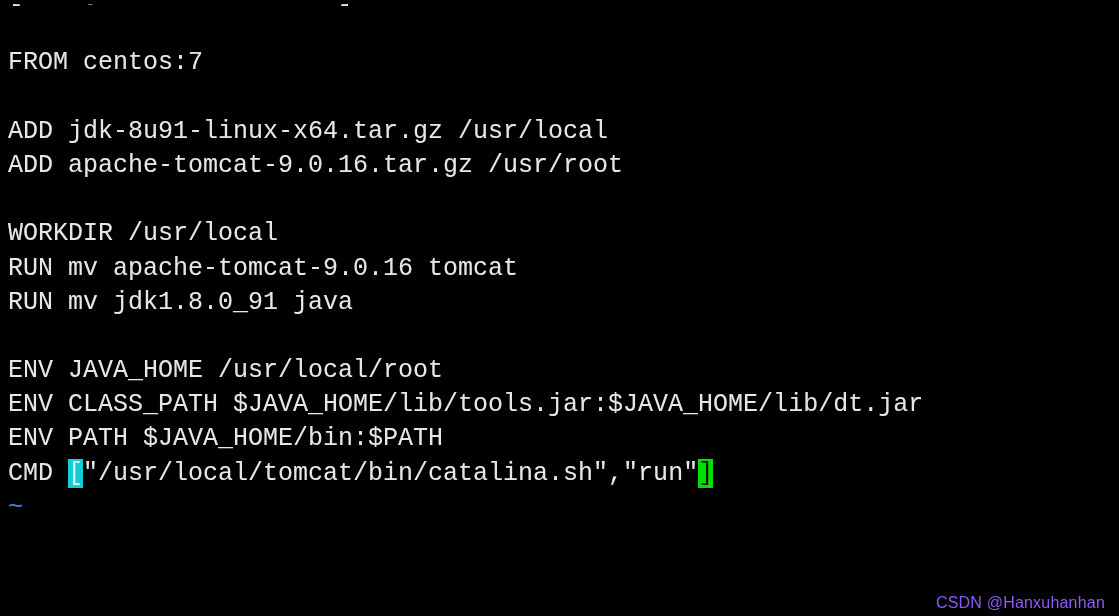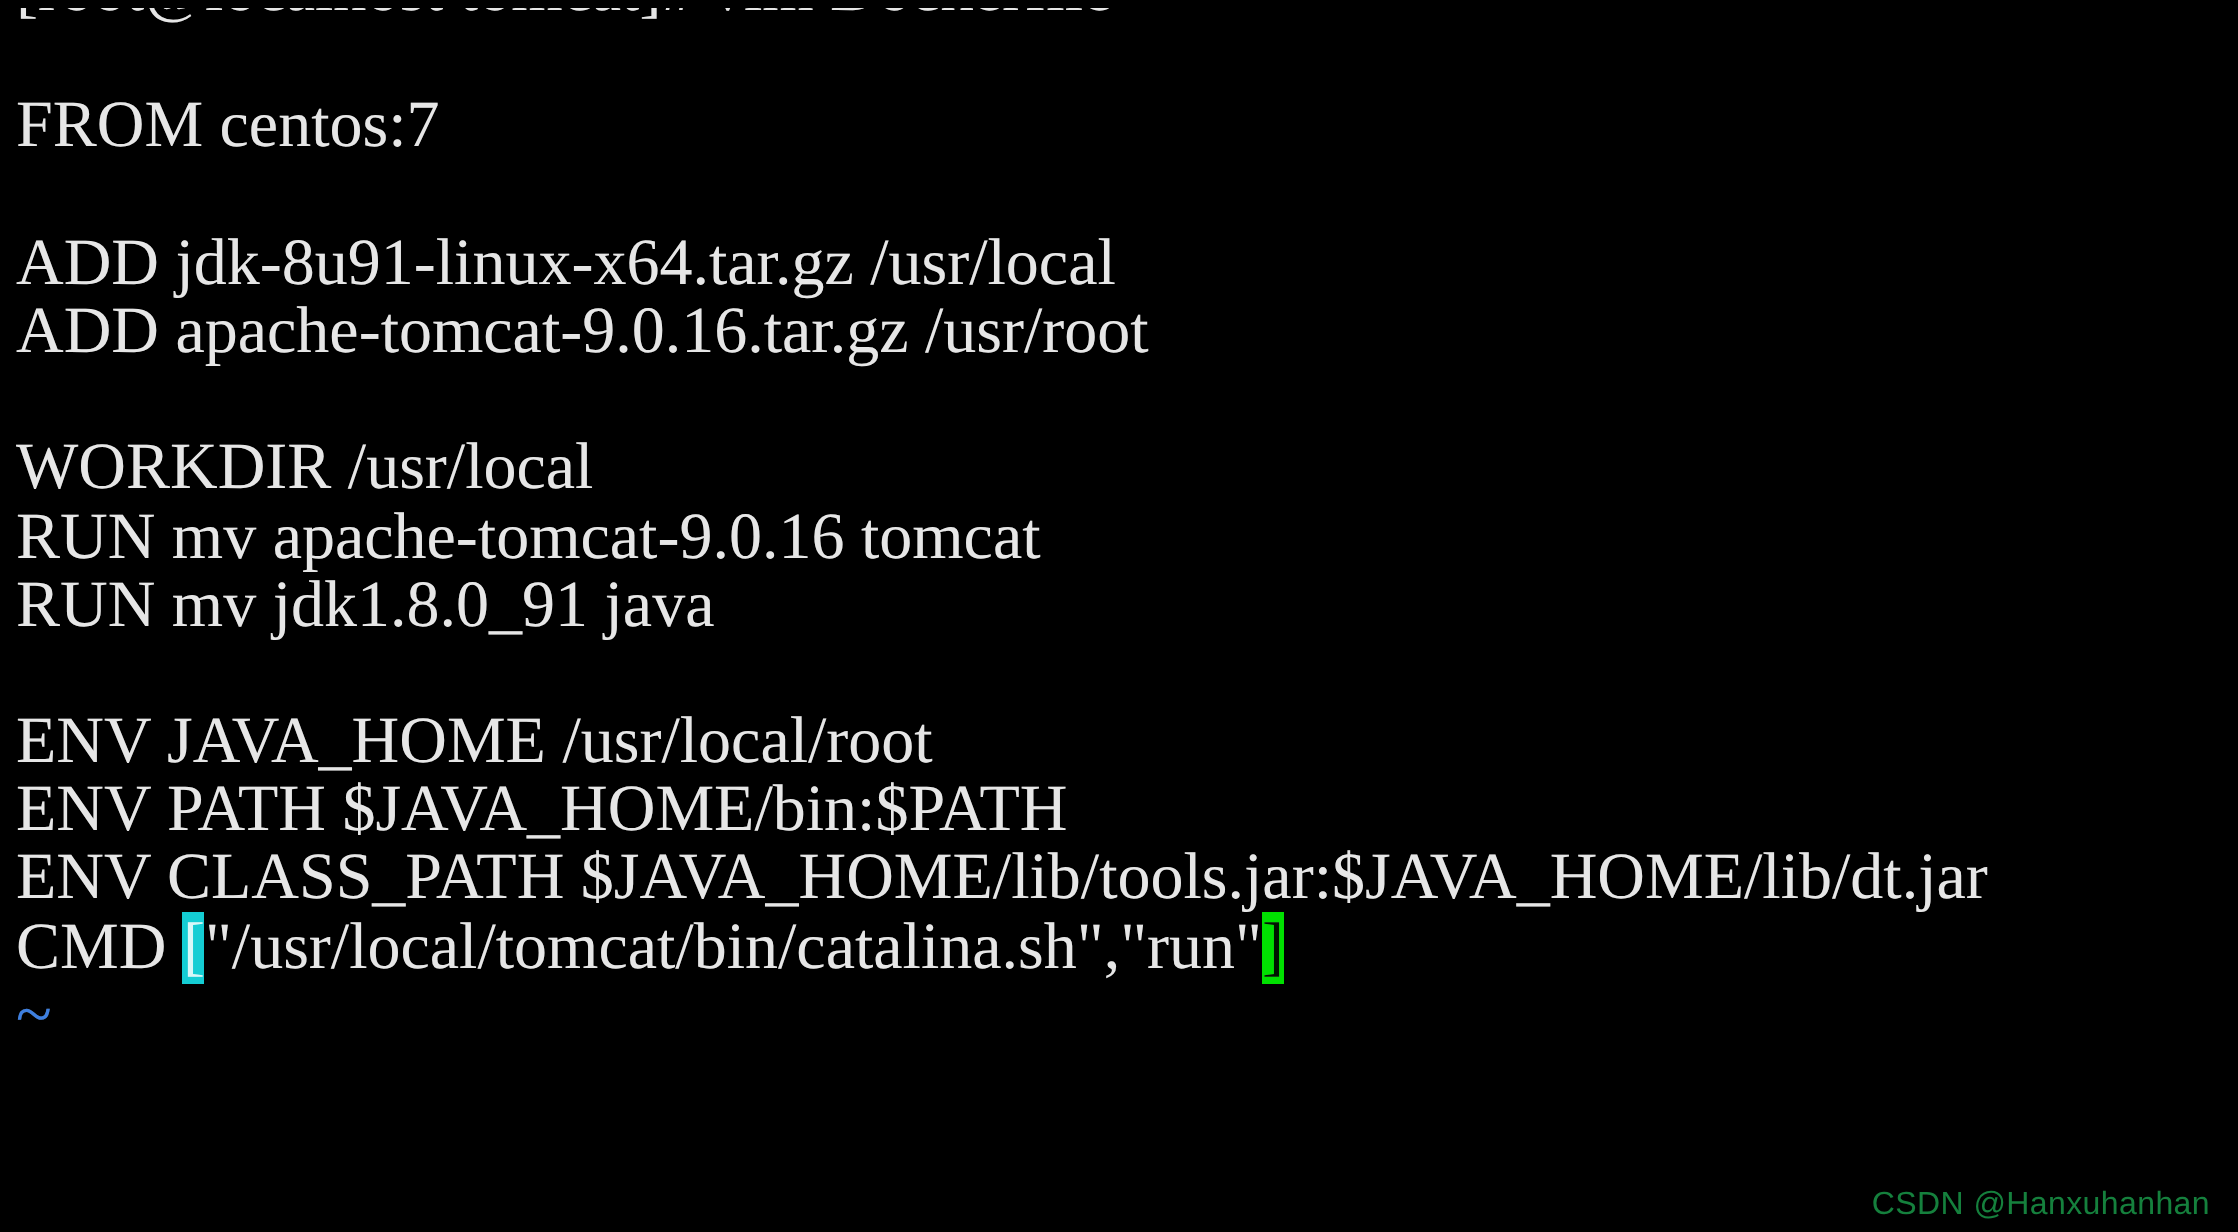--- a/index.html
+++ b/index.html
@@ -23,26 +23,26 @@
     top: 0;
     width: 1119px;
     height: 616px;
     padding: 0;
     box-sizing: border-box;
   }
   .line {
     position: relative;
     height: 34.2px;
     line-height: 34.2px;
-    font-size: 33px;
+    font-size: 25px;
     letter-spacing: 0px;
     color: #e6e6e6;
     white-space: pre;
     padding-left: 8px;
-    font-family: Liberation Serif, serif;
+    font-family: Liberation Mono, monospace;
     text-shadow: 0 0 0.3px rgba(255,255,255,0.25);
   }
   
   .screen { top: -22px; }
   .line.blank {
     color: transparent;
   }
   .cursor-block {
     background: #14cdd4;
     color: #d8f7f8;
@@ -57,21 +57,21 @@
   }
   .tilde {
     color: #3d7fe0;
   }
   .watermark {
     position: absolute;
     right: 14px;
     bottom: 4px;
     font-family: "Liberation Sans", sans-serif;
     font-size: 16px;
-    color: #15803d;
+    color: #8b5cf6;
     letter-spacing: 0.2px;
     white-space: pre;
   }
   .top-clip {
     position: absolute;
     left: 0;
     top: 0;
     width: 1119px;
     height: 4px;
     background: #000;
@@ -90,22 +90,22 @@
     <div class="line">FROM centos:7</div>
     <div class="line blank"></div>
     <div class="line">ADD jdk-8u91-linux-x64.tar.gz /usr/local</div>
     <div class="line">ADD apache-tomcat-9.0.16.tar.gz /usr/root</div>
     <div class="line blank"></div>
     <div class="line">WORKDIR /usr/local</div>
     <div class="line">RUN mv apache-tomcat-9.0.16 tomcat</div>
     <div class="line">RUN mv jdk1.8.0_91 java</div>
     <div class="line blank"></div>
     <div class="line">ENV JAVA_HOME /usr/local/root</div>
+    <div class="line">ENV CLASS_PATH $JAVA_HOME/lib/tools.jar:$JAVA_HOME/lib/dt.jar</div>
     <div class="line">ENV PATH $JAVA_HOME/bin:$PATH</div>
-    <div class="line">ENV CLASS_PATH $JAVA_HOME/lib/tools.jar:$JAVA_HOME/lib/dt.jar</div>
 
     <div class="line"><span>CMD </span><span class="cursor-block">[</span><span>"/usr/local/tomcat/bin/catalina.sh","run"</span><span class="match-bracket">]</span></div>
 
     <div class="line tilde">~</div>
 
   </div>
 
   <div class="top-clip"></div>
 
   <div class="watermark">CSDN @Hanxuhanhan</div>

